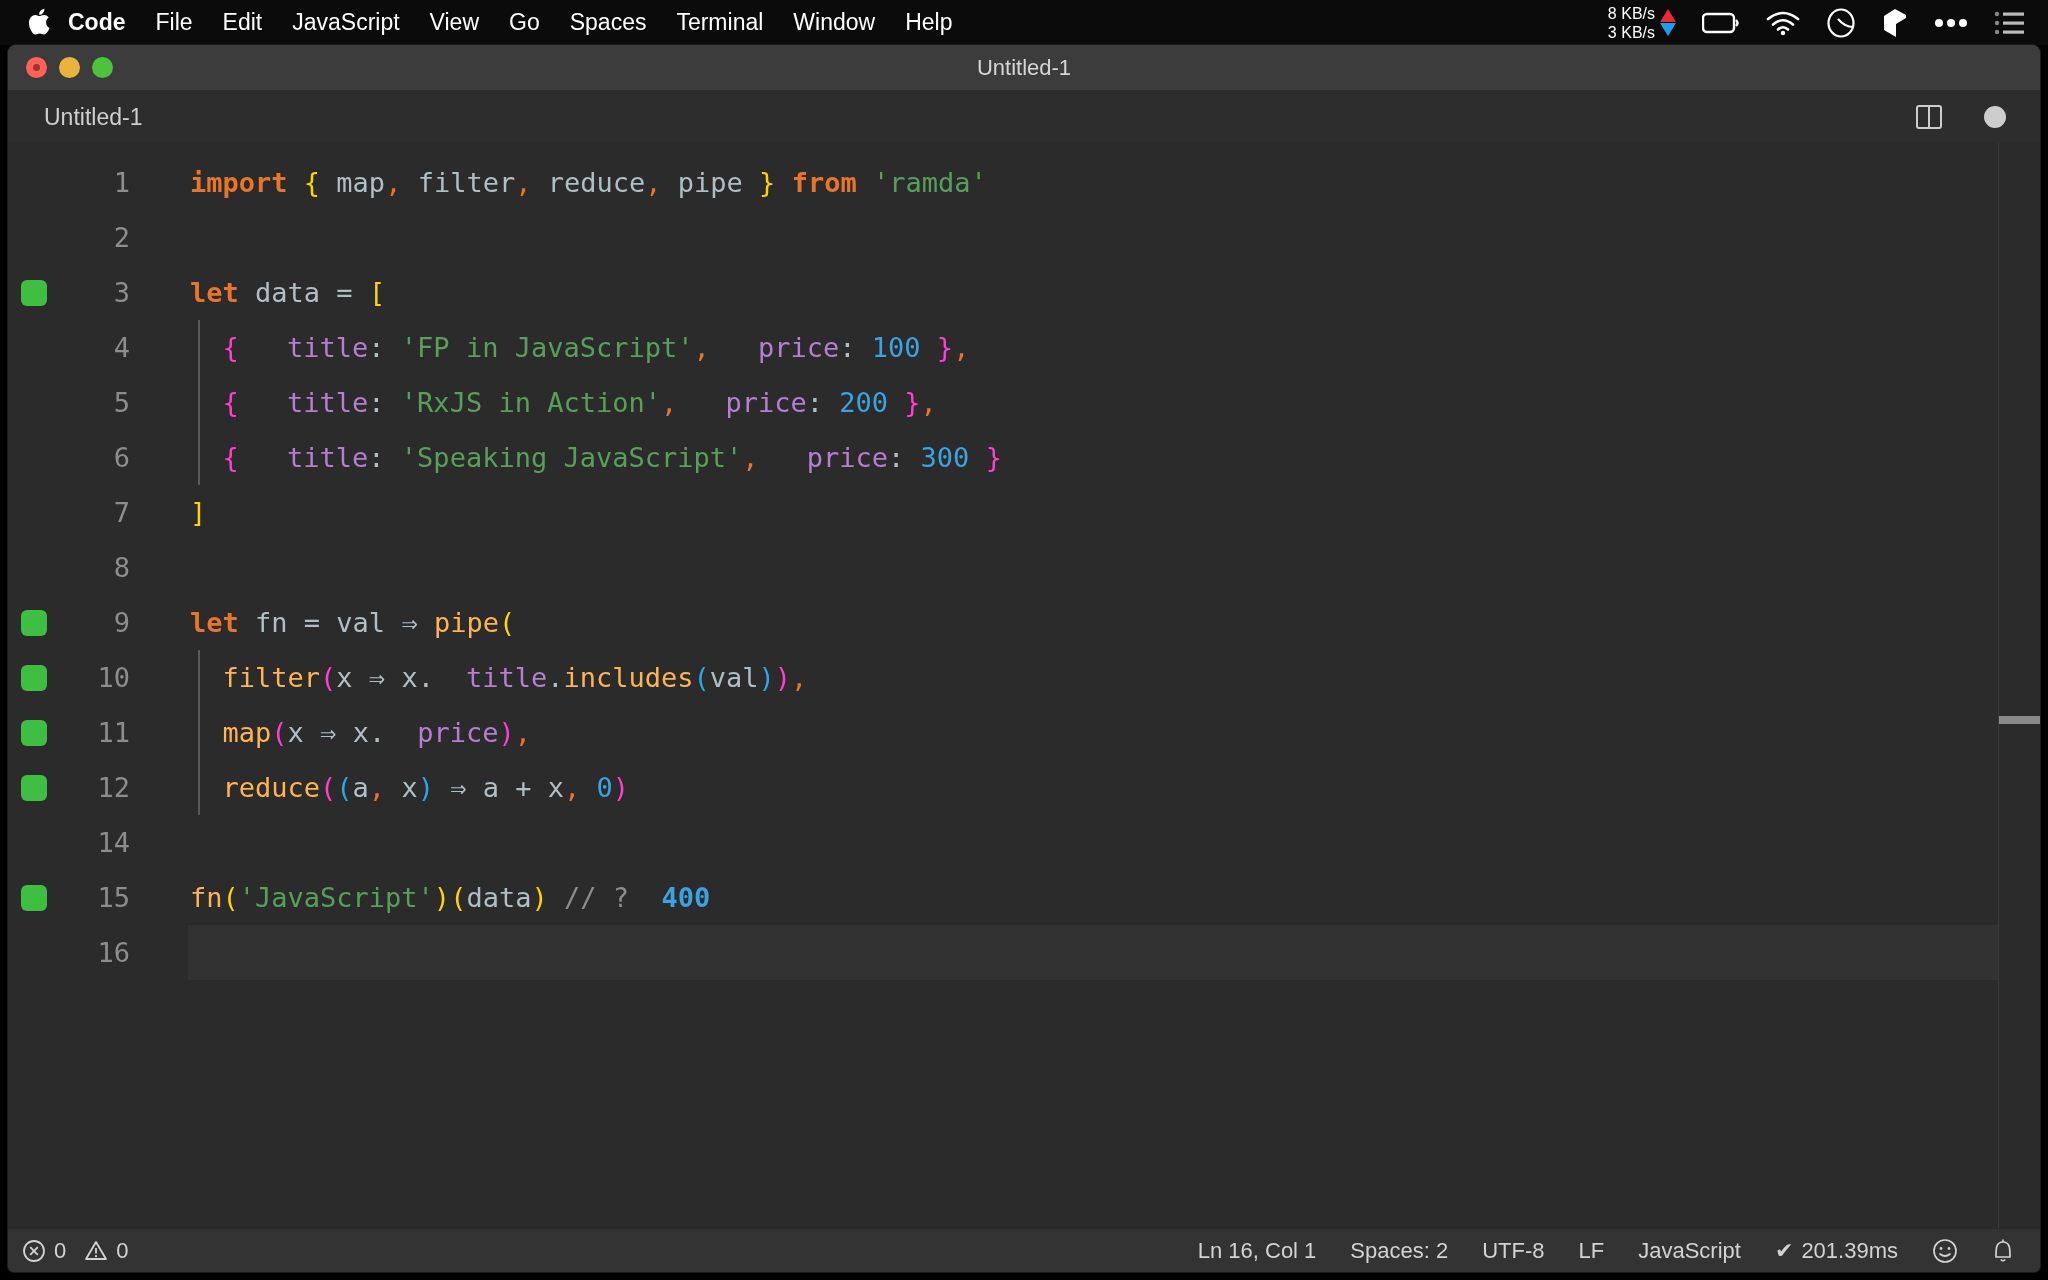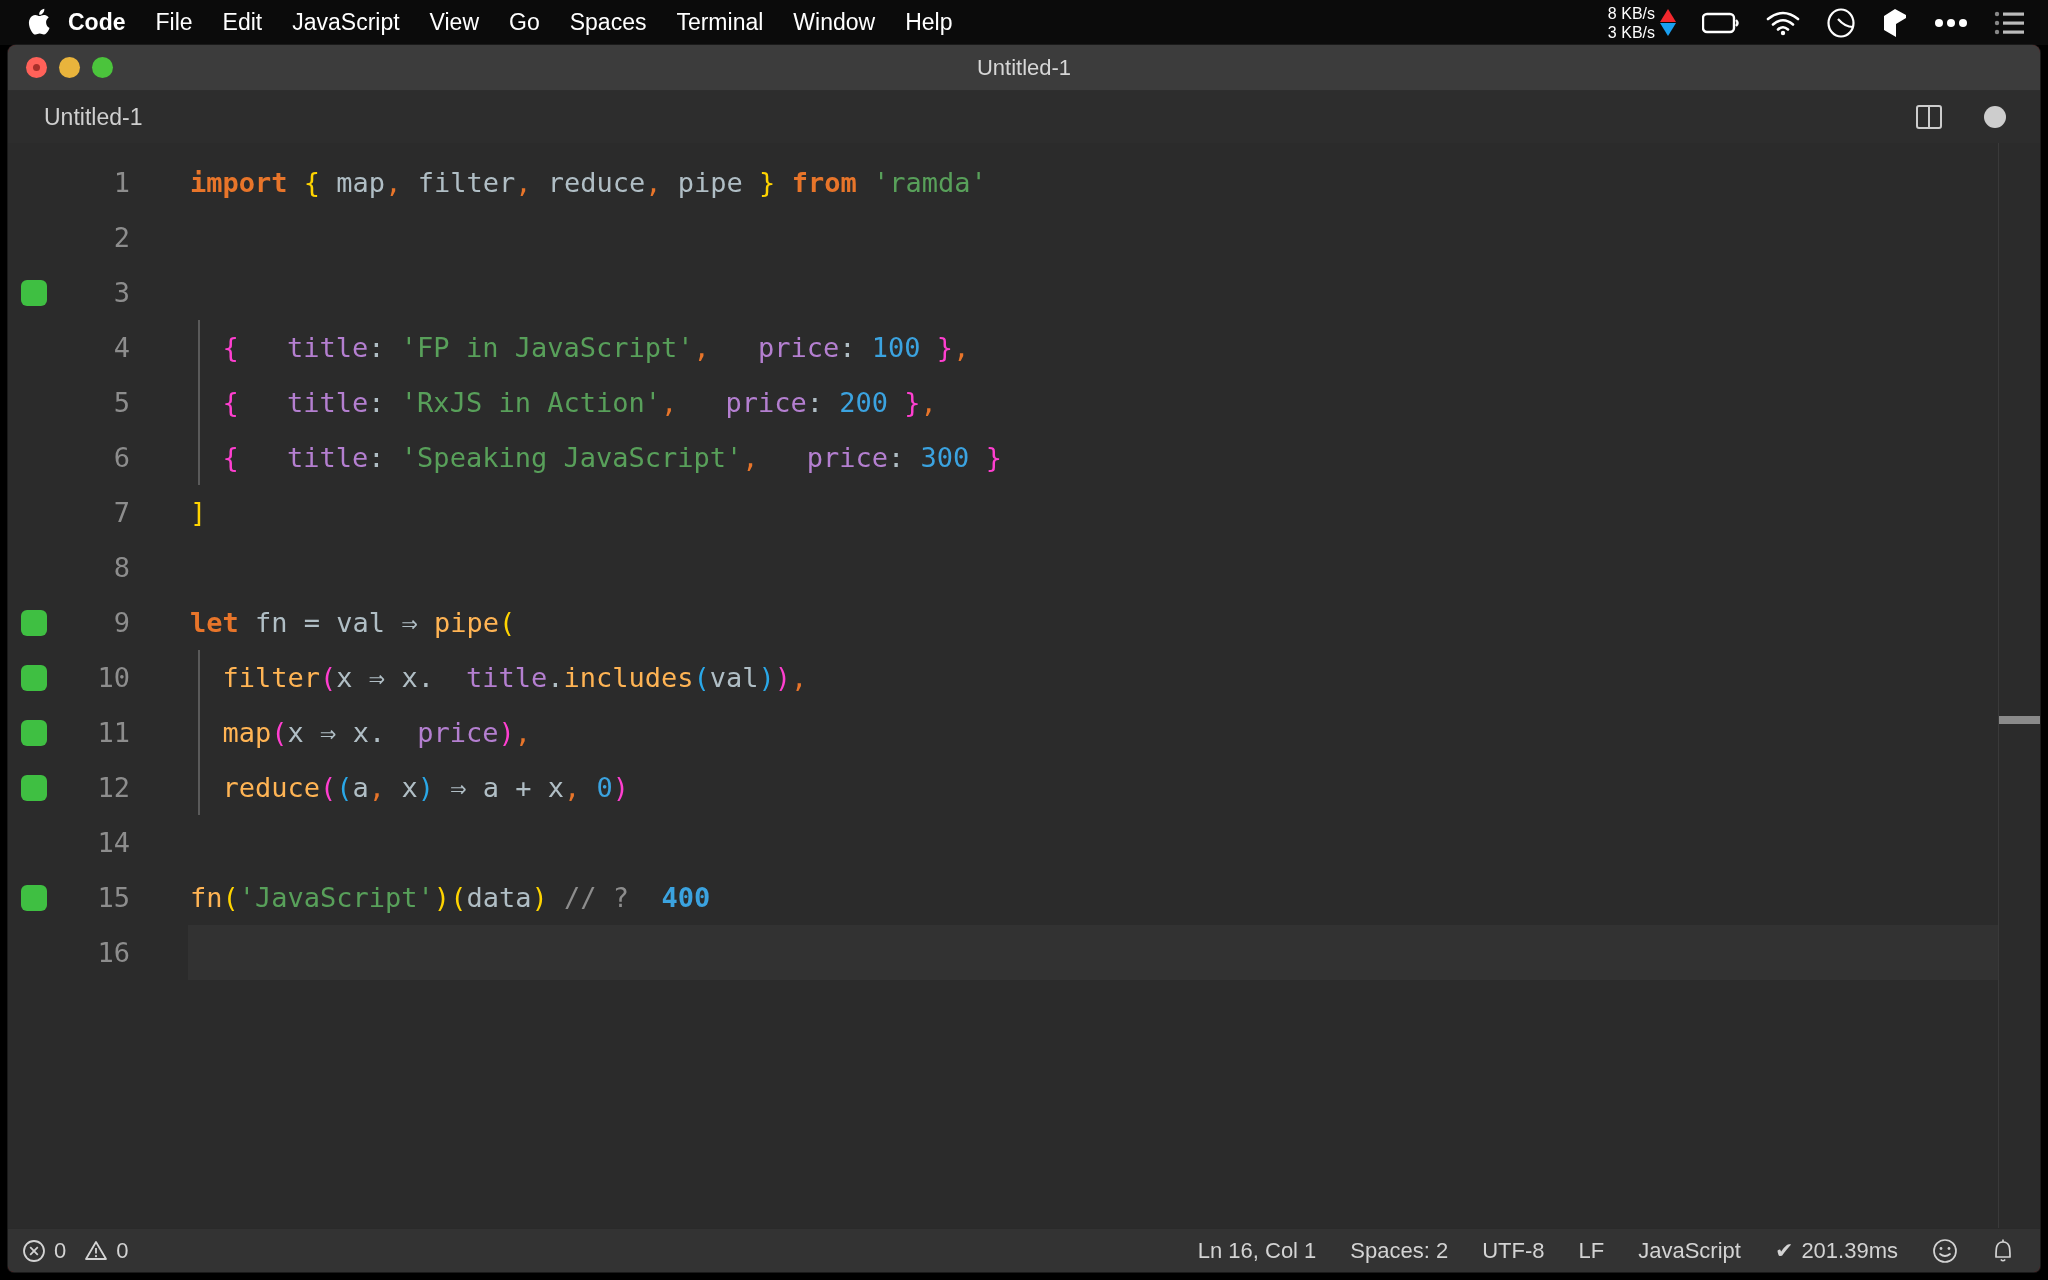--- a/index.html
+++ b/index.html
@@ -341,21 +341,21 @@
     <div class="tabbar-actions">
       <div class="split-icon"></div>
       <div class="dirty-dot"></div>
     </div>
   </div>
 
   <div class="editor">
     <div class="code-area" id="code-area">
         <div class="line"><div class="lineno">1</div><div class="codetext"><span class="k">import</span><span class="op"> </span><span class="brc-y">{</span><span class="op"> </span><span class="ident">map</span><span class="comma">,</span><span class="op"> </span><span class="ident">filter</span><span class="comma">,</span><span class="op"> </span><span class="ident">reduce</span><span class="comma">,</span><span class="op"> </span><span class="ident">pipe</span><span class="op"> </span><span class="brc-y">}</span><span class="op"> </span><span class="k">from</span><span class="op"> </span><span class="str">'ramda'</span></div></div>
         <div class="line"><div class="lineno">2</div><div class="codetext"></div></div>
-        <div class="line"><div class="gutter-mark" style="background: rgb(63, 191, 66);"></div><div class="lineno">3</div></div>
+        <div class="line"><div class="gutter-mark" style="background: rgb(63, 191, 66);"></div><div class="lineno">3</div><div class="codetext"><span class="k">let</span><span class="op"> </span><span class="ident">data</span><span class="op"> </span><span class="op">=</span><span class="op"> </span><span class="brc-y">[</span></div></div>
         <div class="line"><div class="indent-guide" style="top: 0px; bottom: 0px;"></div><div class="lineno">4</div><div class="codetext"><span class="op">  </span><span class="brc-p">{</span><span class="op"> </span><span class="prop">title</span><span class="colon">:</span><span class="op"> </span><span class="str">'FP in JavaScript'</span><span class="comma">,</span><span class="op"> </span><span class="prop">price</span><span class="colon">:</span><span class="op"> </span><span class="num">100</span><span class="op"> </span><span class="brc-p">}</span><span class="comma">,</span></div></div>
         <div class="line"><div class="indent-guide" style="top: 0px; bottom: 0px;"></div><div class="lineno">5</div><div class="codetext"><span class="op">  </span><span class="brc-p">{</span><span class="op"> </span><span class="prop">title</span><span class="colon">:</span><span class="op"> </span><span class="str">'RxJS in Action'</span><span class="comma">,</span><span class="op"> </span><span class="prop">price</span><span class="colon">:</span><span class="op"> </span><span class="num">200</span><span class="op"> </span><span class="brc-p">}</span><span class="comma">,</span></div></div>
         <div class="line"><div class="indent-guide" style="top: 0px; bottom: 0px;"></div><div class="lineno">6</div><div class="codetext"><span class="op">  </span><span class="brc-p">{</span><span class="op"> </span><span class="prop">title</span><span class="colon">:</span><span class="op"> </span><span class="str">'Speaking JavaScript'</span><span class="comma">,</span><span class="op"> </span><span class="prop">price</span><span class="colon">:</span><span class="op"> </span><span class="num">300</span><span class="op"> </span><span class="brc-p">}</span></div></div>
         <div class="line"><div class="lineno">7</div><div class="codetext"><span class="brc-y">]</span></div></div>
         <div class="line"><div class="lineno">8</div><div class="codetext"></div></div>
         <div class="line"><div class="gutter-mark" style="background: rgb(63, 191, 66);"></div><div class="lineno">9</div><div class="codetext"><span class="k">let</span><span class="op"> </span><span class="ident">fn</span><span class="op"> </span><span class="op">=</span><span class="op"> </span><span class="ident">val</span><span class="op"> </span><span class="op">⇒</span><span class="op"> </span><span class="fn">pipe</span><span class="brc-y">(</span></div></div>
         <div class="line"><div class="gutter-mark" style="background: rgb(63, 191, 66);"></div><div class="indent-guide" style="top: 0px; bottom: 0px;"></div><div class="lineno">10</div><div class="codetext"><span class="op">  </span><span class="fn">filter</span><span class="brc-p">(</span><span class="ident">x</span><span class="op"> </span><span class="op">⇒</span><span class="op"> </span><span class="ident">x</span><span class="ident">.</span><span class="prop">title</span><span class="ident">.</span><span class="fn">includes</span><span class="brc-b">(</span><span class="ident">val</span><span class="brc-b">)</span><span class="brc-p">)</span><span class="comma">,</span></div></div>
         <div class="line"><div class="gutter-mark" style="background: rgb(63, 191, 66);"></div><div class="indent-guide" style="top: 0px; bottom: 0px;"></div><div class="lineno">11</div><div class="codetext"><span class="op">  </span><span class="fn">map</span><span class="brc-p">(</span><span class="ident">x</span><span class="op"> </span><span class="op">⇒</span><span class="op"> </span><span class="ident">x</span><span class="ident">.</span><span class="prop">price</span><span class="brc-p">)</span><span class="comma">,</span></div></div>
         <div class="line"><div class="gutter-mark" style="background: rgb(63, 191, 66);"></div><div class="indent-guide" style="top: 0px; bottom: 0px;"></div><div class="lineno">12</div><div class="codetext"><span class="op">  </span><span class="fn">reduce</span><span class="brc-p">(</span><span class="brc-b">(</span><span class="ident">a</span><span class="comma">,</span><span class="op"> </span><span class="ident">x</span><span class="brc-b">)</span><span class="op"> </span><span class="op">⇒</span><span class="op"> </span><span class="ident">a</span><span class="op"> </span><span class="op">+</span><span class="op"> </span><span class="ident">x</span><span class="comma">,</span><span class="op"> </span><span class="num">0</span><span class="brc-p">)</span></div></div>
         <div class="line"><div class="lineno">14</div><div class="codetext"></div></div>

